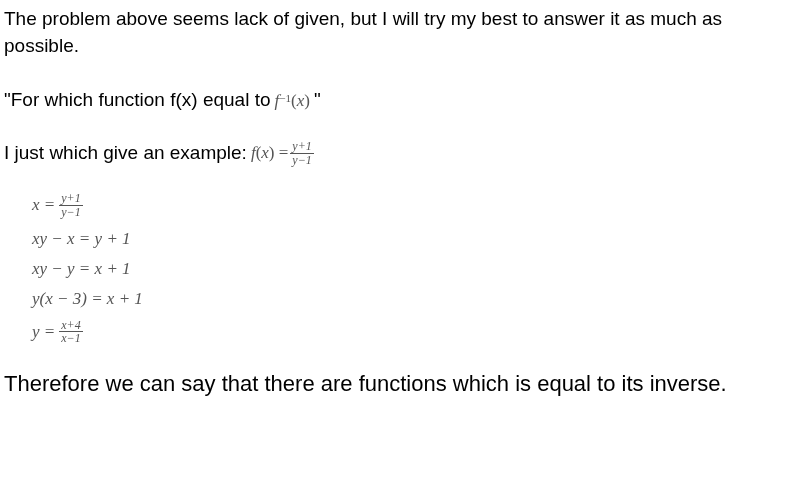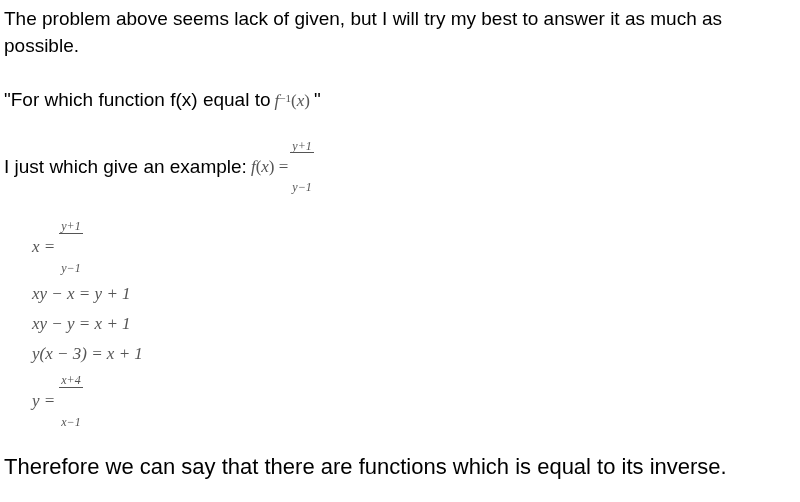--- a/index.html
+++ b/index.html
@@ -41,21 +41,20 @@
     top: -2px;
   }
   .frac {
     display: inline-flex;
     flex-direction: column;
     align-items: center;
     vertical-align: middle;
     font-size: 12px;
     line-height: 1.05;
     margin: 0 2px;
-    gap: 28px;
   }
   .frac .num { border-bottom: 1px solid #555; padding: 0 2px; }
   .frac .den { padding: 0 2px; }
   .steps {
     margin-left: 28px;
     margin-bottom: 24px;
   }
   .step {
     font-family: "Times New Roman", serif;
     font-style: italic;

